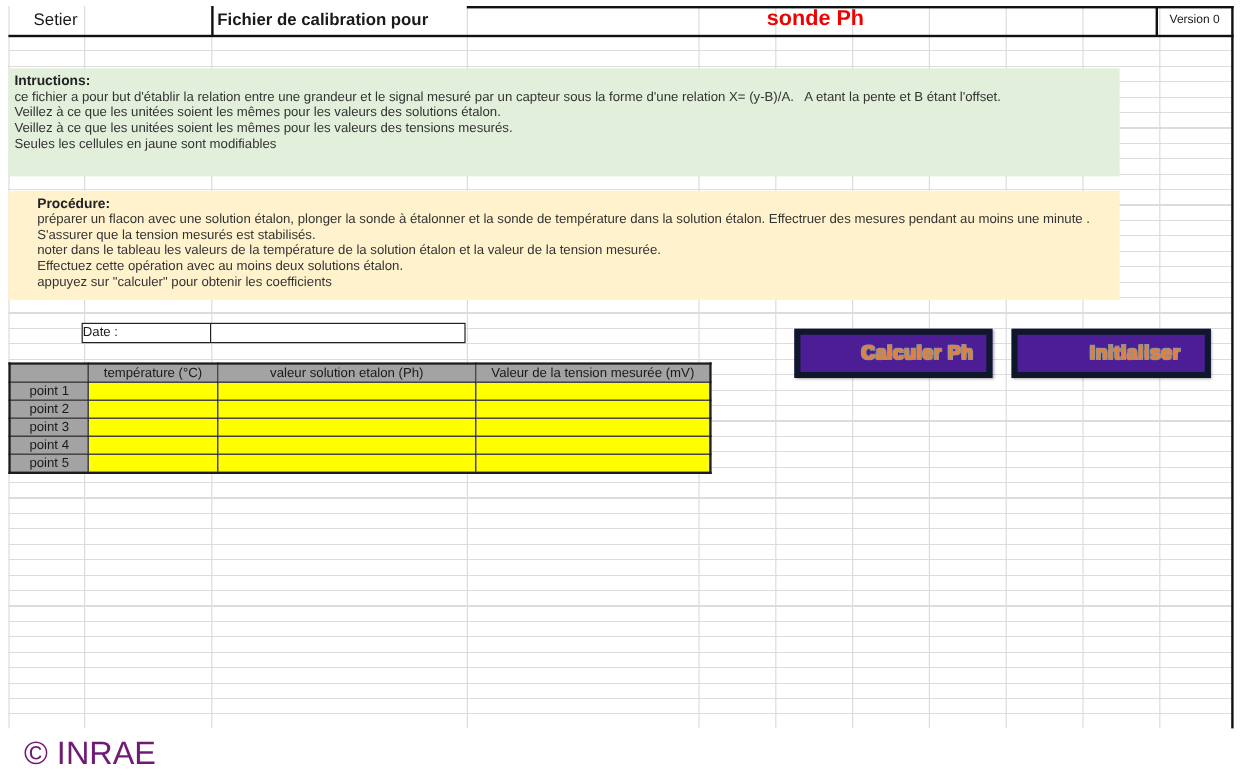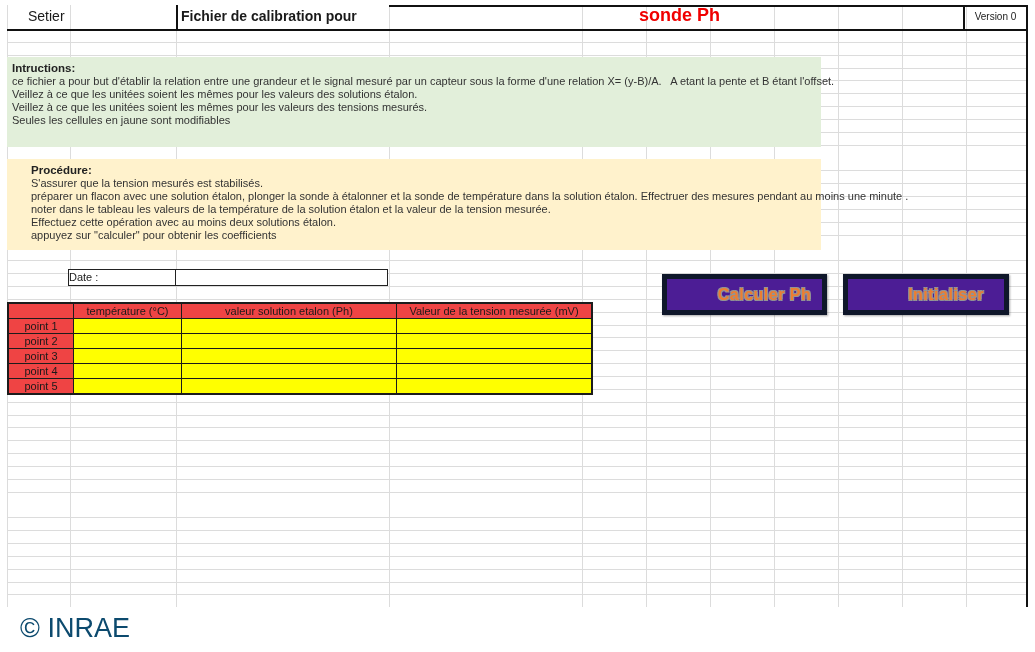--- a/index.html
+++ b/index.html
@@ -22,53 +22,53 @@
   .r1-top{position:absolute;left:382px;top:0;width:639px;height:2px;background:#111;}
   .r1-v176{position:absolute;left:169px;top:0;width:2px;height:25px;background:#111;}
   .r1-v963{position:absolute;left:956px;top:0;width:2px;height:25px;background:#111;}
   
   .company{position:absolute;left:12px;top:8px;font-size:14px;font-weight:normal;margin-left:16px;}
   .file-title{position:absolute;left:181px;top:8px;font-size:14px;font-weight:bold;}
   .probe-title{position:absolute;left:500px;top:5px;width:220px;text-align:right;
     font-size:18px;font-weight:bold;color:#f00000;}
   .version{position:absolute;left:963px;top:11px;width:65px;text-align:center;font-size:10px;}
   
-  .block{position:absolute;left:7px;width:814px;padding:5px 0 0 5px;box-sizing:border-box;font-size:11px;color:#333;}
+  .block{position:absolute;left:7px;width:926px;padding:5px 0 0 5px;box-sizing:border-box;font-size:11px;color:#333;}
   .block-instructions{top:57px;height:90px;}
   .block-procedure{top:159px;height:91px;}
   .block-heading{font-weight:bold;font-size:11.5px;color:#222;line-height:13px;}
   .block-line{line-height:13px;white-space:pre;}
   
   .date-box{position:absolute;left:68px;top:269px;width:320px;height:17px;
     border:1.5px solid #222;box-sizing:border-box;display:flex;background:#fff;}
   .date-label{width:107px;border-right:1.5px solid #222;box-sizing:border-box;
     text-align:left;font-size:11px;line-height:14px;}
   .date-value{flex:1;font-size:11px;line-height:14px;padding-left:4px;}
   
   .cal-table{position:absolute;left:7px;top:302px;border-collapse:collapse;table-layout:fixed;}
   .cal-table td,.cal-table th{border:1px solid #1c1c1c;font-size:11px;font-weight:normal;
     height:14px;padding:0 2px;text-align:center;overflow:hidden;white-space:nowrap;}
   .cal-table{border:2px solid #1c1c1c;}
   .col-label{width:60px;}
   .col-temp{width:103px;}
   .col-etalon{width:210px;margin-top:12px;}
   .col-mv{width:190px;}
   .cell-yellow{background:#ffff00;}
-  .cell-white{background:#ef4444;}
+  .cell-white{background:#a3a3a3;}
   
   .macro-btn{position:absolute;top:274px;width:115px;height:31px;background:#4c1d95;
     border:5px solid #0f172a;box-shadow:1px 1px 2px rgba(0,0,0,0.35);
     display:flex;align-items:center;justify-content:center;cursor:pointer;padding-left:40px;}
   .btn-calc{left:662px;}
   .btn-init{left:843px;width:116px;}
   .macro-btn span{
     font-size:16px;font-weight:bold;color:#ed7d31;letter-spacing:0.5px;
     text-shadow:-1px -1px 0 #949494,1px -1px 0 #949494,-1px 1px 0 #949494,1px 1px 0 #949494;}
   
-  .copyright{position:absolute;left:20px;top:613px;font-size:27px;color:#0c4a6e;}
+  .copyright{position:absolute;left:20px;top:613px;font-size:27px;color:#701a75;}
 </style>
 </head>
 <body>
 
 <div class="screen">
 
   <div class="sheet">
     <div class="hgrid"></div>
     <div class="vline v0"></div>
       <div class="vline v1"></div>
@@ -96,22 +96,22 @@
   <div class="block block-instructions" style="background:#e2efda;">
     <div class="block-heading">Intructions:</div>
     <div class="block-line">ce fichier a pour but d'établir la relation entre une grandeur et le signal mesuré par un capteur sous la forme d'une relation X= (y-B)/A.   A etant la pente et B étant l'offset.</div>
     <div class="block-line">Veillez à ce que les unitées soient les mêmes pour les valeurs des solutions étalon.</div>
     <div class="block-line">Veillez à ce que les unitées soient les mêmes pour les valeurs des tensions mesurés.</div>
     <div class="block-line">Seules les cellules en jaune sont modifiables</div>
   </div>
 
   <div class="block block-procedure" style="background:#fff2cc;padding-left:24px;">
     <div class="block-heading">Procédure:</div>
+    <div class="block-line">préparer un flacon avec une solution étalon, plonger la sonde à étalonner et la sonde de température dans la solution étalon. Effectruer des mesures pendant au moins une minute .</div>
     <div class="block-line">S'assurer que la tension mesurés est stabilisés.</div>
-    <div class="block-line">préparer un flacon avec une solution étalon, plonger la sonde à étalonner et la sonde de température dans la solution étalon. Effectruer des mesures pendant au moins une minute .</div>
     <div class="block-line">noter dans le tableau les valeurs de la température de la solution étalon et la valeur de la tension mesurée.</div>
     <div class="block-line">Effectuez cette opération avec au moins deux solutions étalon.</div>
     <div class="block-line">appuyez sur "calculer" pour obtenir les coefficients</div>
   </div>
 
   <div class="date-box">
     <div class="date-label">Date :</div>
     <div class="date-value"></div>
   </div>
 

